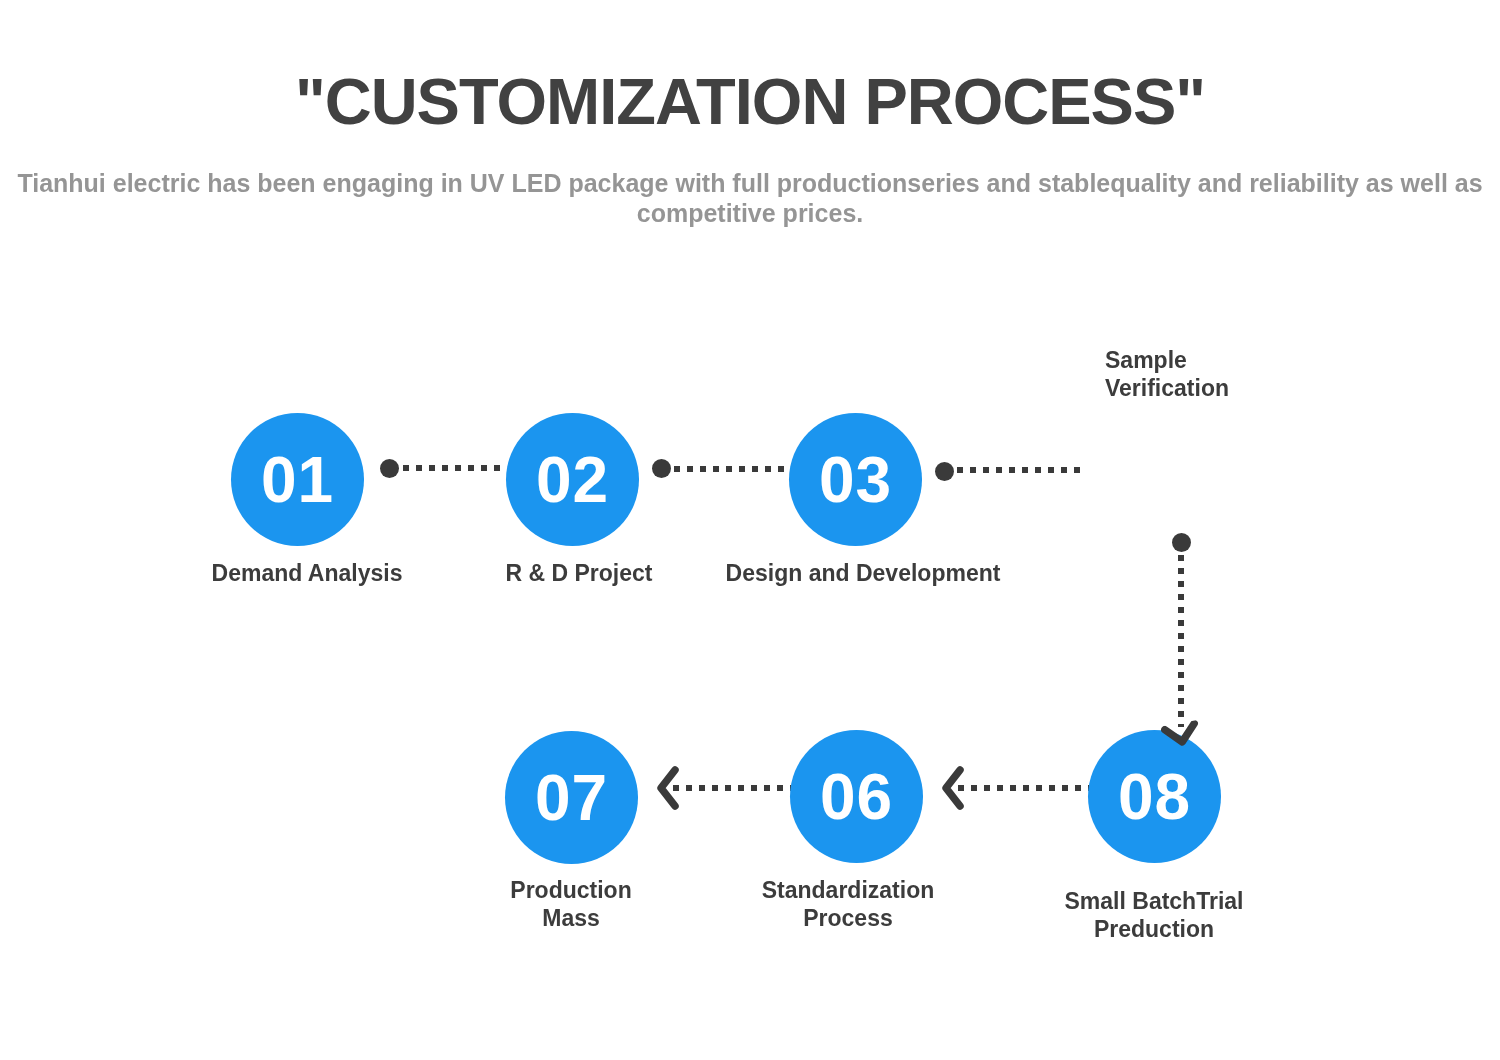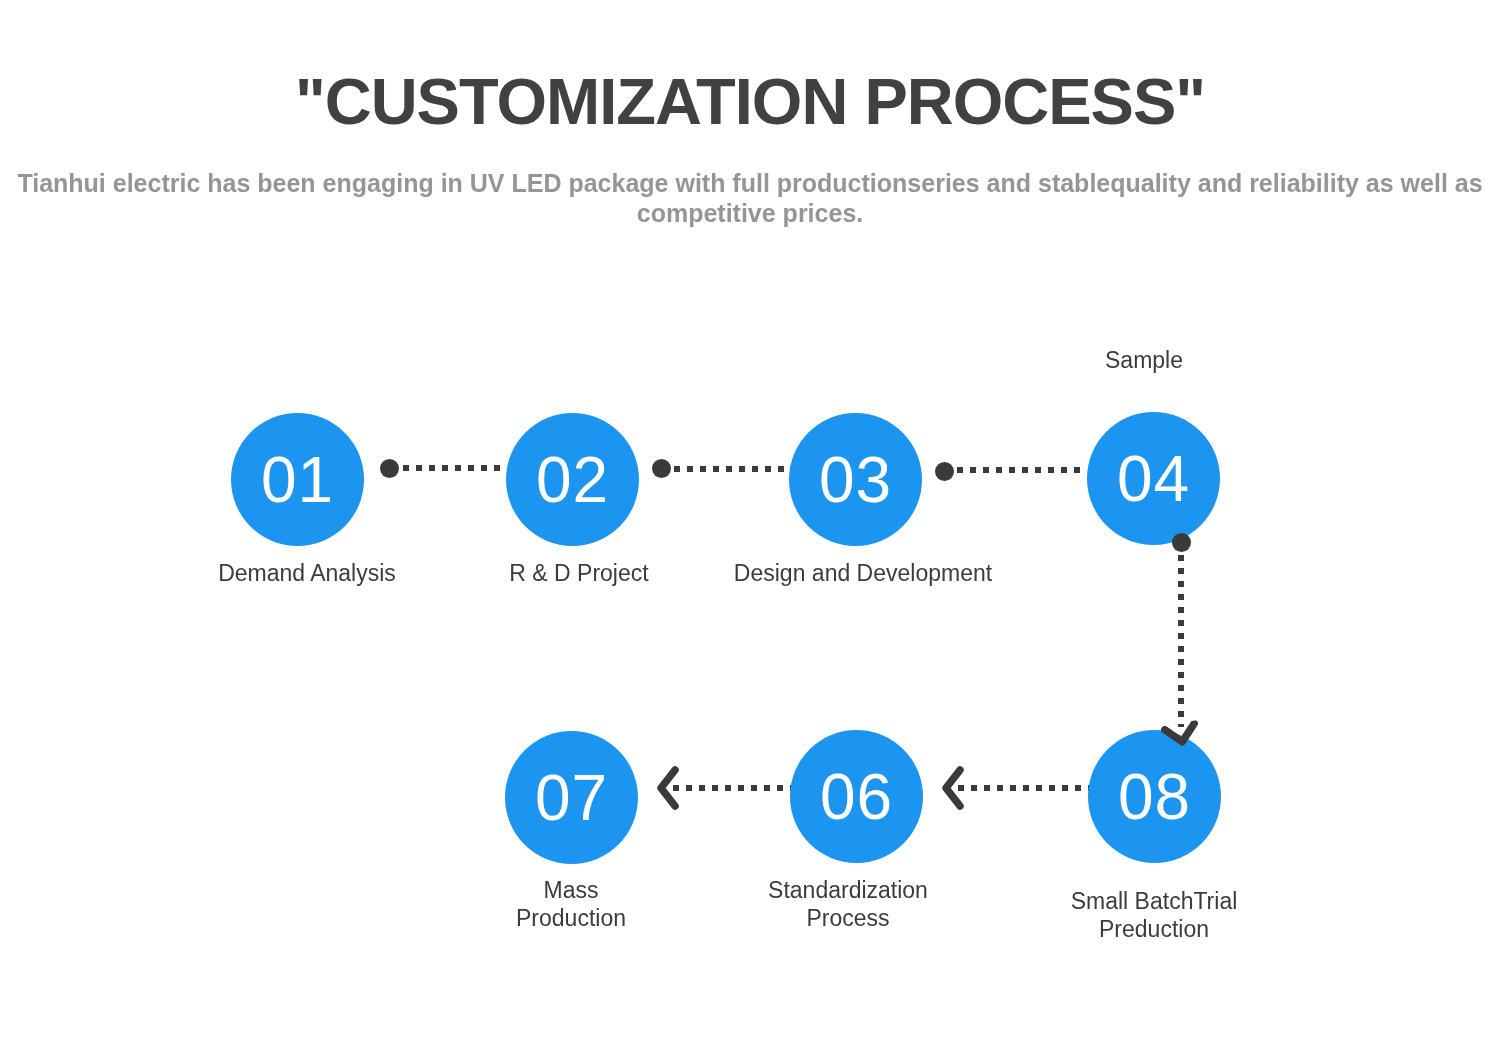--- a/index.html
+++ b/index.html
@@ -24,25 +24,25 @@
     position:absolute;top:168px;left:0;right:0;
     text-align:center;font-size:25px;line-height:30px;font-weight:700;
     color:var(--subtitle-gray);
   }
 
   .circle{
     position:absolute;width:133px;height:133px;border-radius:50%;
     background:var(--accent-blue);
     display:flex;align-items:center;justify-content:center;z-index:1;
   }
-  .num{color:#fff;font-size:64px;font-weight:400;letter-spacing:1px;}
+  .num{color:#fff;font-size:64px;font-weight:700;letter-spacing:1px;}
 
   .label{
     position:absolute;color:var(--label-gray);
-    font-size:23px;font-weight:400;line-height:28px;text-align:center;z-index:1;
+    font-size:23px;font-weight:700;line-height:28px;text-align:center;z-index:1;
   }
   .label span{display:block;}
 
   
   .c1{left:231px;top:413px;} .c2{left:506px;top:413px;align-items:center;} .c3{left:789px;top:413px;align-items:center;}
   .c4{left:1087px;top:412px;} .c5{left:1088px;top:730px;} .c6{left:790px;top:730px;}
   .c7{left:505px;top:731px;}
 
   
   .l1{left:137px;top:559px;width:340px;}
@@ -102,25 +102,23 @@
     <span>R &amp; D Project</span>
   </div>
 
   <div class="circle c3">
     <span class="num">03</span>
   </div>
   <div class="label l3">
     <span>Design and Development</span>
   </div>
 
-  <div class="circle c4">
-    <span class="num">04</span>
-  </div>
   <div class="label l4">
     <span>Sample</span>
+    <span>Verification</span>
   </div>
 
   <div class="circle c5">
     <span class="num">08</span>
   </div>
   <div class="label l5">
     <span>Small BatchTrial</span>
     <span>Preduction</span>
   </div>
 
@@ -129,22 +127,22 @@
   </div>
   <div class="label l6">
     <span>Standardization</span>
     <span>Process</span>
   </div>
 
   <div class="circle c7">
     <span class="num">07</span>
   </div>
   <div class="label l7">
+    <span>Production</span>
     <span>Mass</span>
-    <span>Production</span>
   </div>
 
   <div class="dot d1"></div>
   <div class="dl h h1"></div>
   <div class="dot d2"></div>
   <div class="dl h h2"></div>
   <div class="dot d3"></div>
   <div class="dl h h3"></div>
 
   <div class="dot d4"></div>

